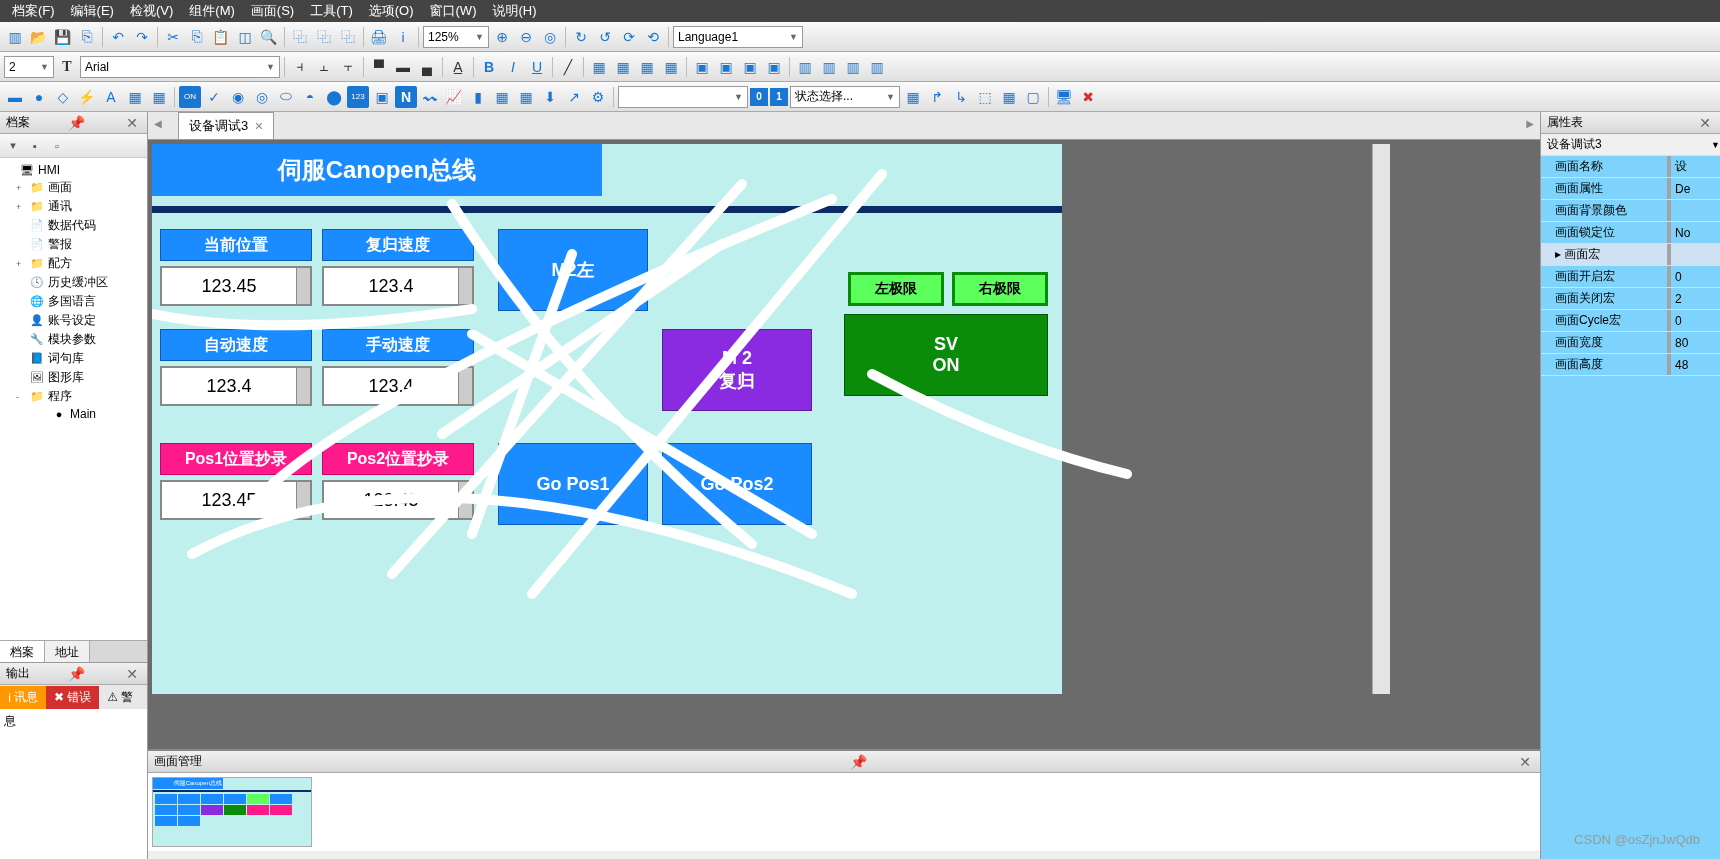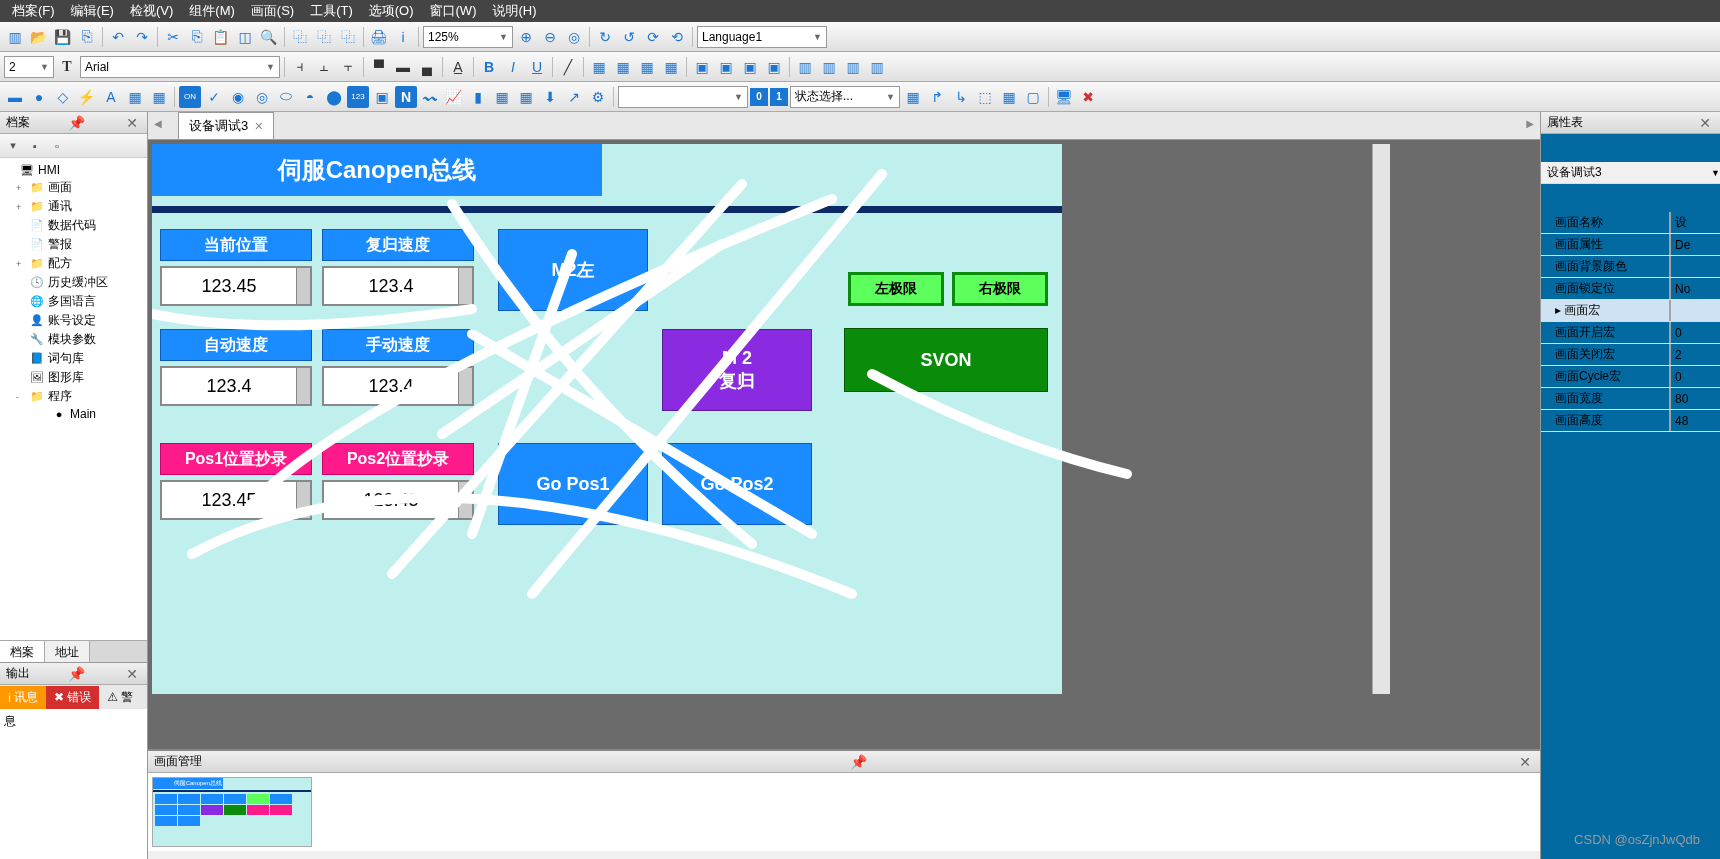--- a/index.html
+++ b/index.html
@@ -9,21 +9,21 @@
 .menu-bar { background: #444; color: #fff; height: 22px; display: flex; align-items: center; padding: 0 4px; font-size: 13px; }
 .menu-bar span { padding: 0 8px; cursor: pointer; }
 
 
 .toolbar-row { background: linear-gradient(#fafafa,#e0e0e0); border-bottom: 1px solid #aaa; height: 30px; display: flex; align-items: center; padding: 0 4px; gap: 2px; }
 .tool-btn { width: 22px; height: 22px; display: inline-flex; align-items: center; justify-content: center; border: 1px solid transparent; border-radius: 2px; cursor: pointer; font-size: 14px; color: #333; }
 .tool-btn.blue { color: #1976d2; }
 .tool-btn.red { color: #d32f2f; }
 .sep { width: 1px; height: 20px; background: #bbb; margin: 0 2px; }
 .combo { height: 22px; border: 1px solid #999; background: #fff; padding: 0 4px; font-size: 12px; display: inline-flex; align-items: center; }
-.combo.wide { width: 90px; align-items: center; }
+.combo.wide { width: 66px; align-items: center; }
 .combo.xwide { width: 130px; }
 .combo.xxwide { width: 200px; }
 .combo .arrow { margin-left: auto; color: #666; font-size: 9px; }
 .blue-box { width: 18px; height: 18px; background: #1976d2; color: #fff; display: inline-flex; align-items: center; justify-content: center; font-size: 10px; font-weight: bold; }
 
 
 .main-area { display: flex; height: calc(100% - 22px - 90px); }
 .panel-title { background: linear-gradient(#f0f0f0,#d8d8d8); border-bottom: 1px solid #aaa; height: 22px; display: flex; align-items: center; padding: 0 6px; font-size: 12px; position: relative; }
 .panel-title .closer { margin-left: auto; font-size: 14px; color: #666; padding: 0 3px; }
 
@@ -72,24 +72,24 @@
 .numdisp .val { flex: 1; text-align: center; }
 
 .scribble { position: absolute; top: 0; left: 0; pointer-events: none; }
 
 
 .screen-mgr { height: 110px; border-top: 2px solid #888; background: #f0f0f0; text-align: right; }
 .screen-mgr-body { height: 78px; background: #fff; padding: 4px; display: flex; gap: 6px; overflow: hidden; }
 .thumb { width: 160px; height: 70px; border: 1px solid #aaa; background: #bff0ee; font-size: 6px; position: relative; }
 
 
-.right-panel { width: 180px; border-left: 1px solid #999; background: #0369a1; display: flex; flex-direction: column; gap: 28px; }
+.right-panel { width: 180px; border-left: 1px solid #999; background: #7dd3fc; display: flex; flex-direction: column; }
 .prop-grid { flex: 1; overflow: auto; font-size: 12px; }
 .prop-row { display: flex; border-bottom: 1px solid #ddd; height: 22px; align-items: center; }
-.prop-row .k { width: 130px; padding-left: 14px; border-right: 2px solid #a3a3a3; height: 100%; display: flex; align-items: center; }
+.prop-row .k { width: 130px; padding-left: 14px; border-right: 4px solid #a3a3a3; height: 100%; display: flex; align-items: center; }
 .prop-row .v { flex: 1; padding-left: 4px; height: 100%; display: flex; align-items: center; overflow: hidden; }
 .prop-row.group { background: #cfe2f3; }
 .prop-row.group .k { }
 .prop-row.header { background: #f0f0f0; font-weight: normal; padding-left: 6px; }
 
 
 .vscroll { width: 18px; background: #e4e4e4; border-left: 1px solid #aaa; }
 
 .watermark { position: absolute; right: 20px; bottom: 12px; color: #999; font-size: 13px; }
 </style>
@@ -385,21 +385,21 @@
               <span class="val">123.4</span>
               <span class="side"></span>
             </div>
 
         <div class="blk blue" style="left:8px;top:185px;width:152px;height:32px">自动速度</div>
         <div class="blk blue" style="left:170px;top:185px;width:152px;height:32px">手动速度</div>
         <div class="blk purple" style="left:510px;top:185px;width:150px;height:82px;flex-direction:column">
               <span>M  2</span>
               <span>复归</span>
             </div>
-        <div class="blk dgreen" style="left:692px;top:184px;width:204px;height:64px;flex-direction:row">
+        <div class="blk dgreen" style="left:692px;top:170px;width:204px;height:82px;flex-direction:column">
               <span>SV</span>
               <span>ON</span>
             </div>
 
         <div class="numdisp" style="left:8px;top:222px;width:152px;height:40px">
               <span class="val">123.4</span>
               <span class="side"></span>
             </div>
         <div class="numdisp" style="left:170px;top:222px;width:152px;height:40px">
               <span class="val">123.4</span>

